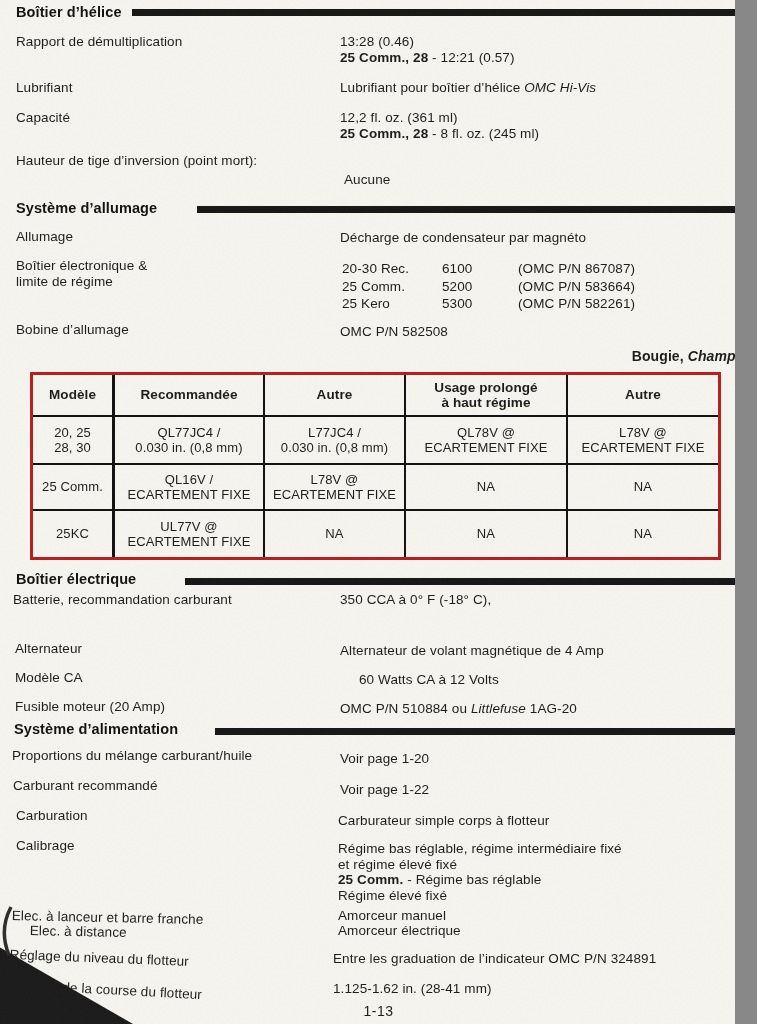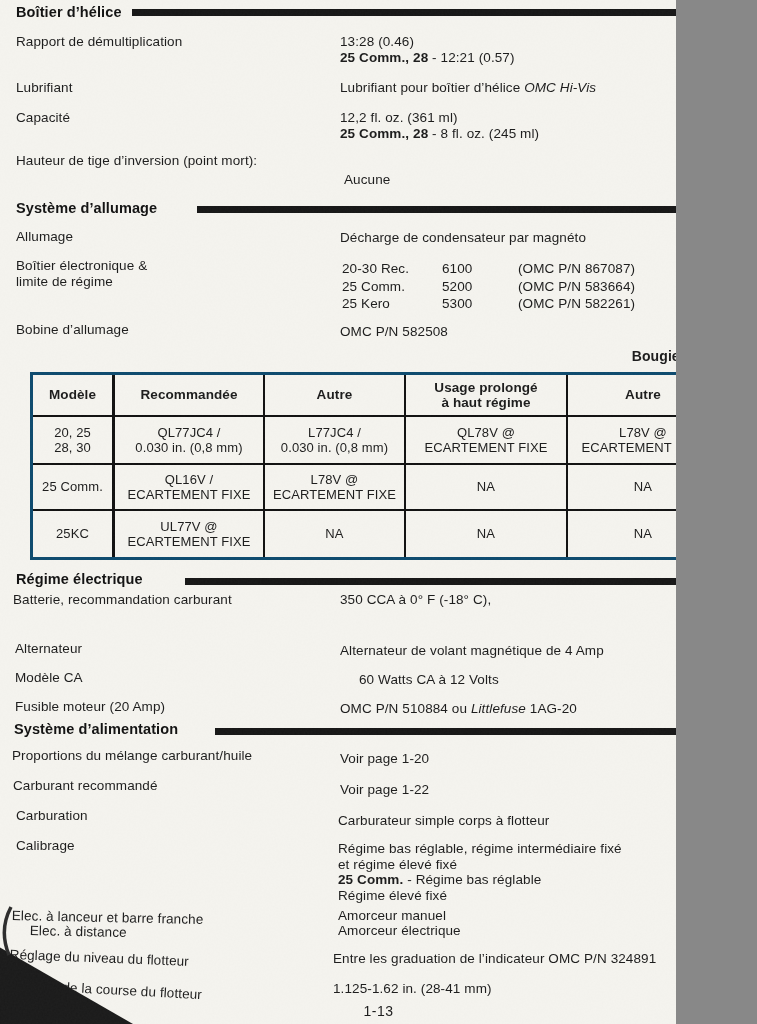--- a/index.html
+++ b/index.html
@@ -1,42 +1,41 @@
 <!DOCTYPE html>
 <html><head>
 <meta charset="utf-8">
 <style>
   html,body{margin:0;padding:0;background:#888;}
   .page{
-    position:relative;width:636px;height:1024px;overflow:hidden;
+    position:relative;width:735px;height:1024px;overflow:hidden;
     background:#f5f4ef;
     font-family:"Liberation Sans", sans-serif;
     color:#1b1b1b;
     letter-spacing:.1px;
-    padding-left:40px;
   }
   .t{position:absolute;font-size:13.5px;line-height:16px;white-space:nowrap;}
   .sec{position:absolute;font-size:14.5px;font-weight:bold;white-space:nowrap;color:#111;}
   .rule{position:absolute;height:7px;background:#161616;}
   .vblock{position:absolute;font-size:13.5px;line-height:15.5px;white-space:nowrap;}
   .vblock .line{white-space:nowrap;}
   .ind{padding-left:28px;}
   b{font-weight:bold;}
   i{font-style:italic;}
   .caption{position:absolute;left:0;top:348px;width:757px;text-align:right;
     font-size:14px;font-weight:bold;}
   
   .igncol{position:absolute;font-size:13.5px;line-height:17.5px;white-space:nowrap;}
   
   .spark{
     position:absolute;left:30px;top:372px;
     display:grid;
     grid-template-columns:82px 150px 141px 162px 150px;
     grid-template-rows:42px 48px 46px 46px;
-    border:3px solid #0c4a6e;
+    border:3px solid #b91c1c;
     background:#f5f4ef;
   }
   .cell{
     border-right:2px solid #101010;border-bottom:2px solid #101010;
     display:flex;flex-direction:column;align-items:center;justify-content:center;
     text-align:center;font-size:13px;line-height:15.5px;padding:1px 2px;
     white-space:nowrap;
   }
   .cell.c0{border-right-width:3px;}
   .cell.lastc{border-right:none;}
@@ -183,21 +182,21 @@
         <div>NA</div>
       </div>
     <div class="cell lastr">
         <div>NA</div>
       </div>
     <div class="cell lastc lastr">
         <div>NA</div>
       </div>
   </div>
 
-  <span class="sec" style="left:16px;top:571px">Régime électrique</span>
+  <span class="sec" style="left:16px;top:571px">Boîtier électrique</span>
   <div class="rule" style="left:185px;top:578px;width:566px"></div>
 
   <span class="t" style="left:13px;top:592px">Batterie, recommandation carburant</span>
   <div class="vblock" style="left:340px;top:592px">
     <div class="line">350 CCA à 0° F (-18° C),</div>
   </div>
 
   <span class="t" style="left:15px;top:641px">Alternateur</span>
   <span class="t" style="left:340px;top:643px">Alternateur de volant magnétique de 4 Amp</span>
 

